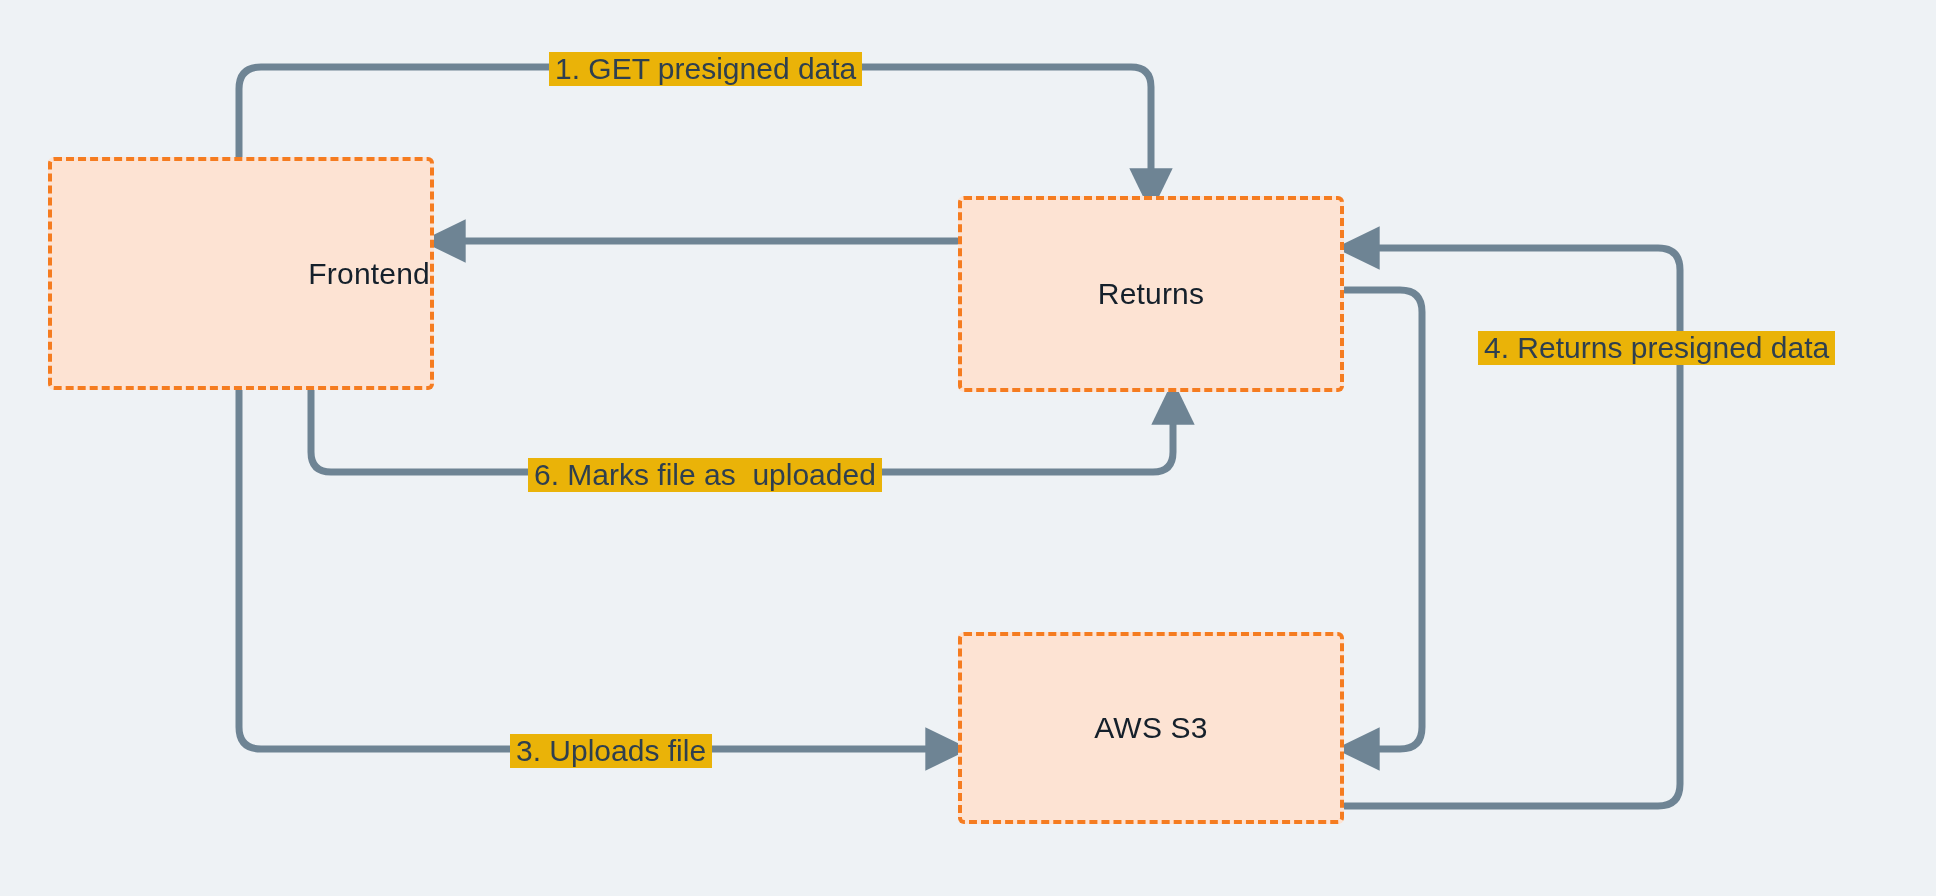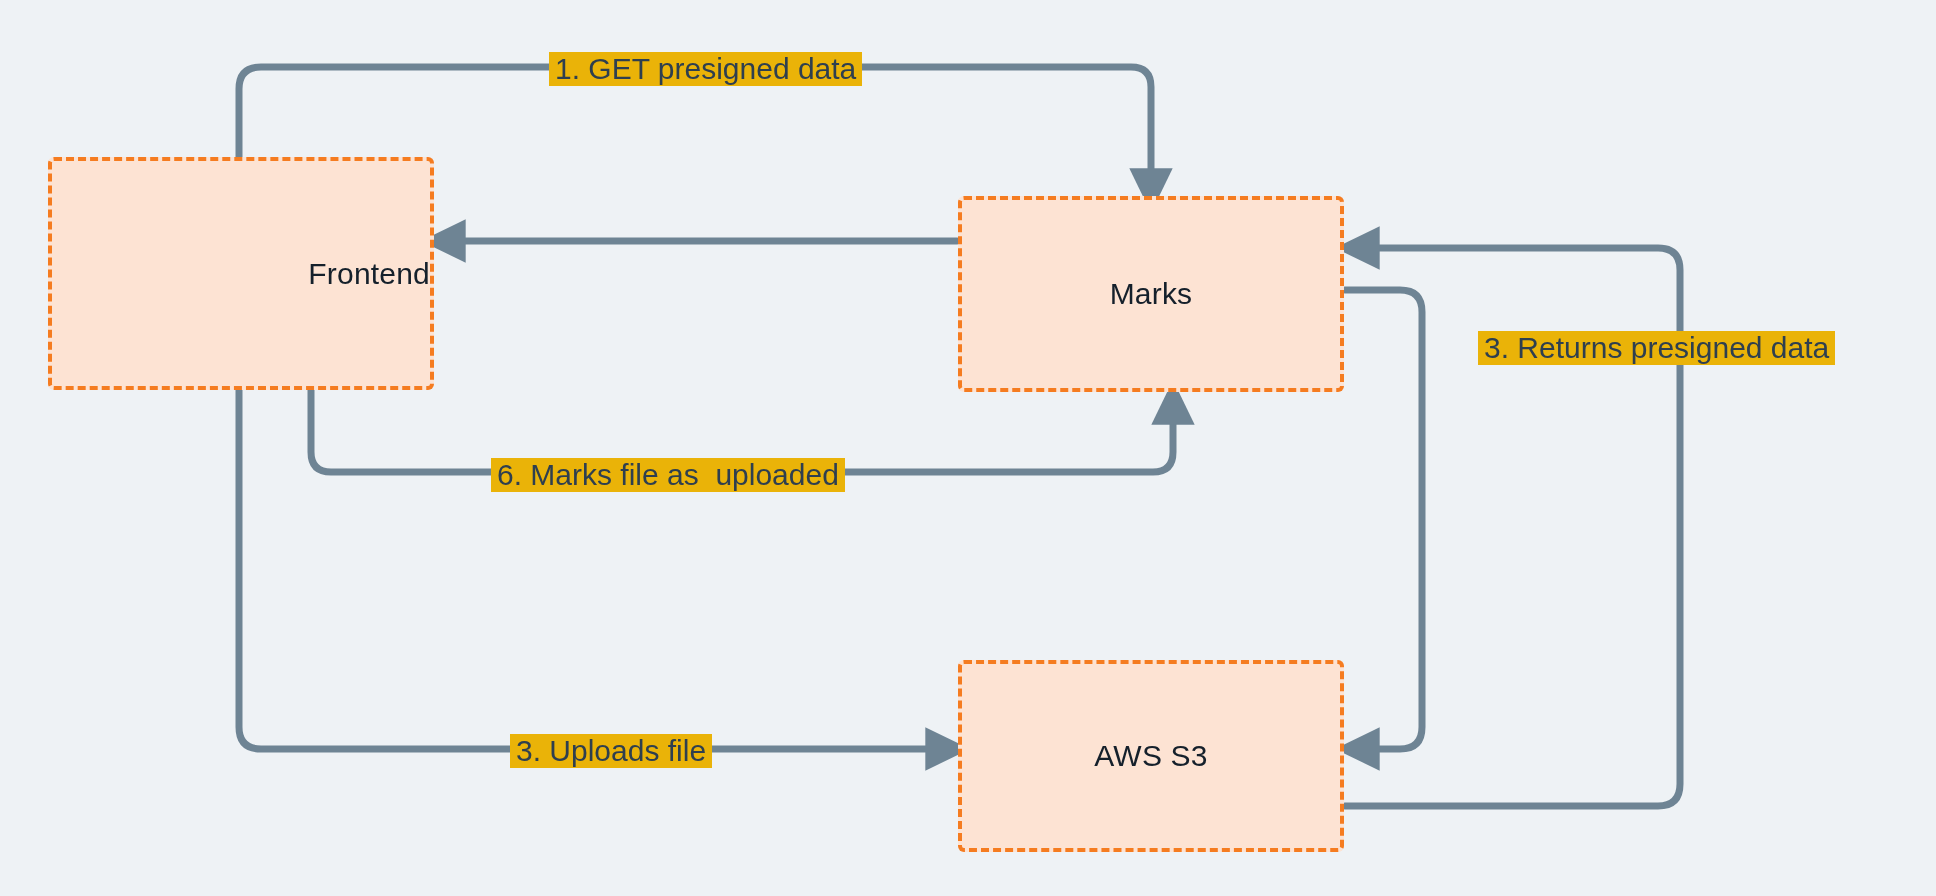--- a/index.html
+++ b/index.html
@@ -62,30 +62,30 @@
 
       <path d="M311,390 L311,452 Q311,472 331,472 L1153,472 Q1173,472 1173,452 L1173,403" marker-end="url(#arw)"></path>
     </g>
   </svg>
 
   <div class="node" style="left:48px;top:157px;width:386px;height:233px;justify-content:flex-end;">
     <span class="node-label">Frontend</span>
   </div>
 
   <div class="node" style="left:958px;top:196px;width:386px;height:196px;">
-    <span class="node-label">Marks</span>
+    <span class="node-label">Returns</span>
   </div>
 
-  <div class="node" style="left:958px;top:660px;width:386px;height:192px;">
+  <div class="node" style="left:958px;top:632px;width:386px;height:192px;">
     <span class="node-label">AWS S3</span>
   </div>
 
   <div class="edge-label" style="left:549px;top:52px;">1. GET presigned data</div>
 
 
-  <div class="edge-label" style="left:1478px;top:331px;">3. Returns presigned data</div>
+  <div class="edge-label" style="left:1478px;top:331px;">4. Returns presigned data</div>
 
-  <div class="edge-label" style="left:491px;top:458px;text-align:right;">6. Marks file as  uploaded</div>
+  <div class="edge-label" style="left:528px;top:458px;text-align:right;">6. Marks file as  uploaded</div>
 
 
   <div class="edge-label" style="left:510px;top:734px;">3. Uploads file</div>
 
 </div>
 
 </body></html>

